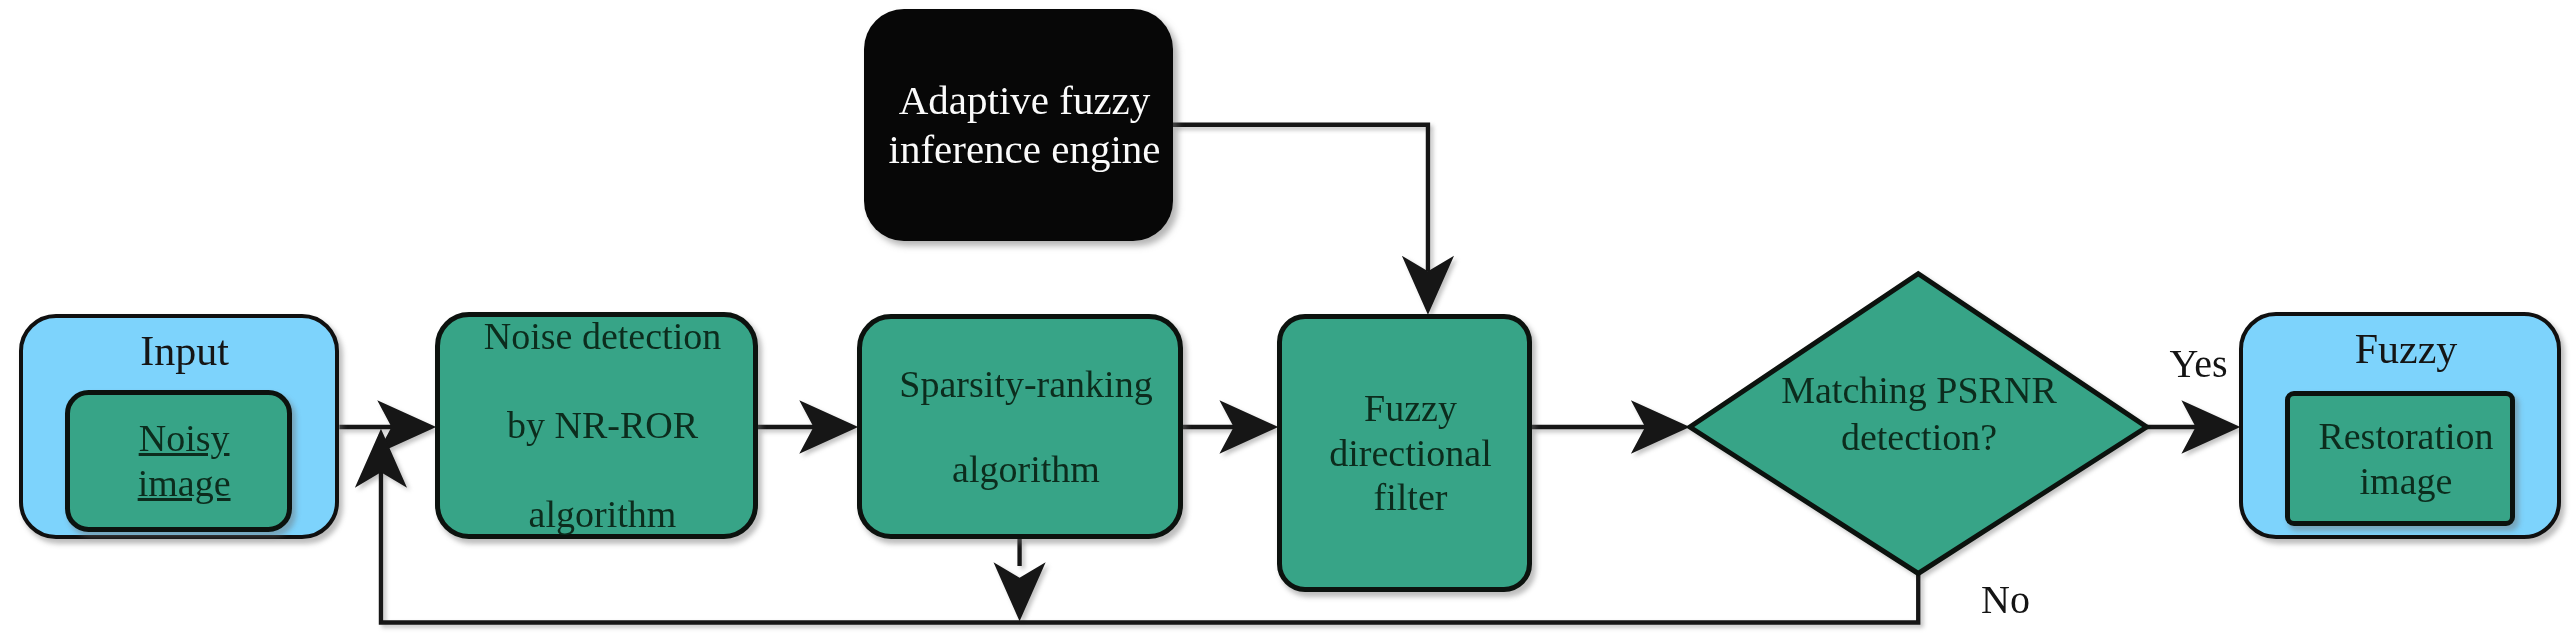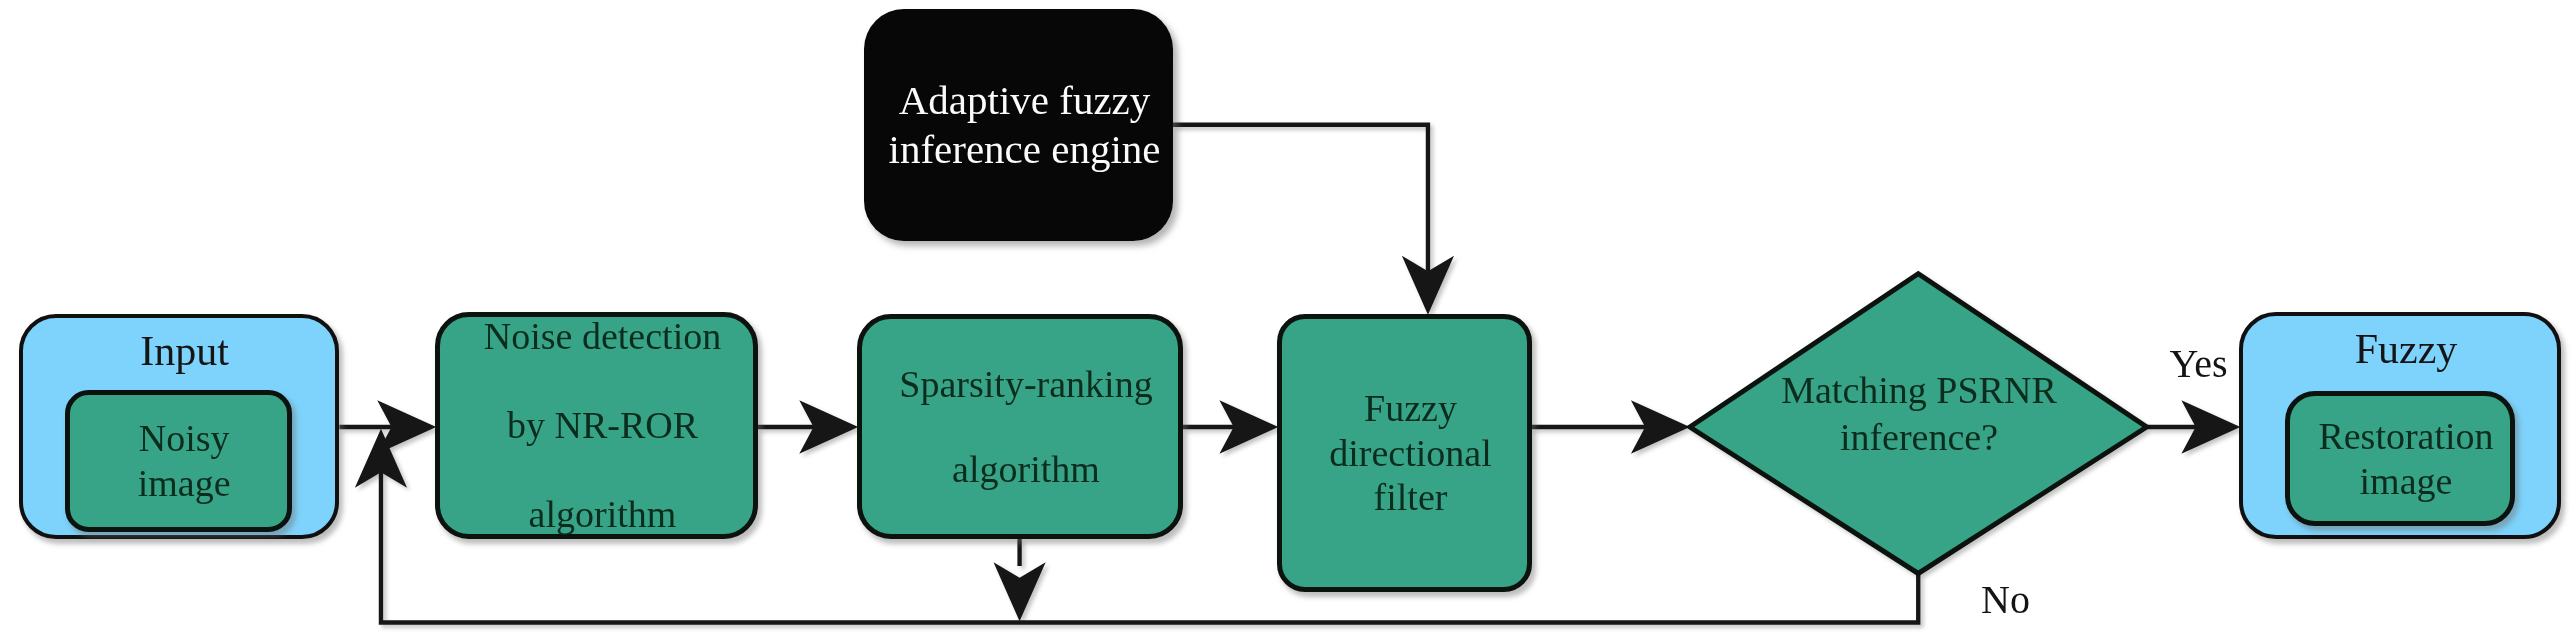--- a/index.html
+++ b/index.html
@@ -61,21 +61,21 @@
     <polygon points="2722,688 3090,441 3458,688 3090,924" fill="#37a487" stroke="#0c120e" stroke-width="8"></polygon>
   </svg>
 
   <div class="box black engine-text" style="left:864px;top:9.3px;width:309px;height:232px;border-radius:40px;">
     <span class="ln">Adaptive fuzzy</span>
     <span class="ln">inference engine</span>
   </div>
 
   <div class="box gray" style="left:18.6px;top:314px;width:320px;height:225px;border-radius:37px;">
     <div class="container-title">Input</div>
-    <div class="box green node-text" style="left:42px;top:72px;width:227px;height:142px;border-radius:23.6px;">
+    <div class="box green node-text" style="left:42px;top:72px;width:227px;height:142px;border-radius:23.6px;text-decoration:underline;">
       <span class="ln">Noisy</span>
       <span class="ln">image</span>
     </div>
   </div>
 
   <div class="box green node-text" style="left:435px;top:312px;width:323px;height:227px;border-radius:34px;gap:44px;">
     <span class="ln">Noise detection</span>
     <span class="ln">by NR-ROR</span>
     <span class="ln">algorithm</span>
   </div>
@@ -87,29 +87,29 @@
 
   <div class="box green node-text" style="left:1277px;top:314px;width:255px;height:278px;border-radius:28px;">
     <span class="ln">Fuzzy</span>
     <span class="ln">directional</span>
     <span class="ln">filter</span>
   </div>
 
   <div class="decision-text" style="left:1714px;top:336px;width:410px;height:155px;">
     <div>
       <span class="ln">Matching PSRNR</span>
-      <span class="ln">inference?</span>
+      <span class="ln">detection?</span>
     </div>
   </div>
 
   <div class="edge-label" style="left:2149px;top:340px;width:99px;text-align:center;">Yes</div>
   <div class="edge-label" style="left:1956px;top:576px;width:99px;text-align:center;">No</div>
 
   <div class="box gray" style="left:2239px;top:312px;width:322px;height:227px;border-radius:37px;">
     <div class="container-title">Fuzzy</div>
-    <div class="box green node-text" style="left:42px;top:75px;width:230px;height:135px;border-radius:30px;">
+    <div class="box green node-text" style="left:42px;top:75px;width:230px;height:135px;border-radius:9px;">
       <span class="ln">Restoration</span>
       <span class="ln">image</span>
     </div>
   </div>
 
 </div>
 
 
 </body></html>

